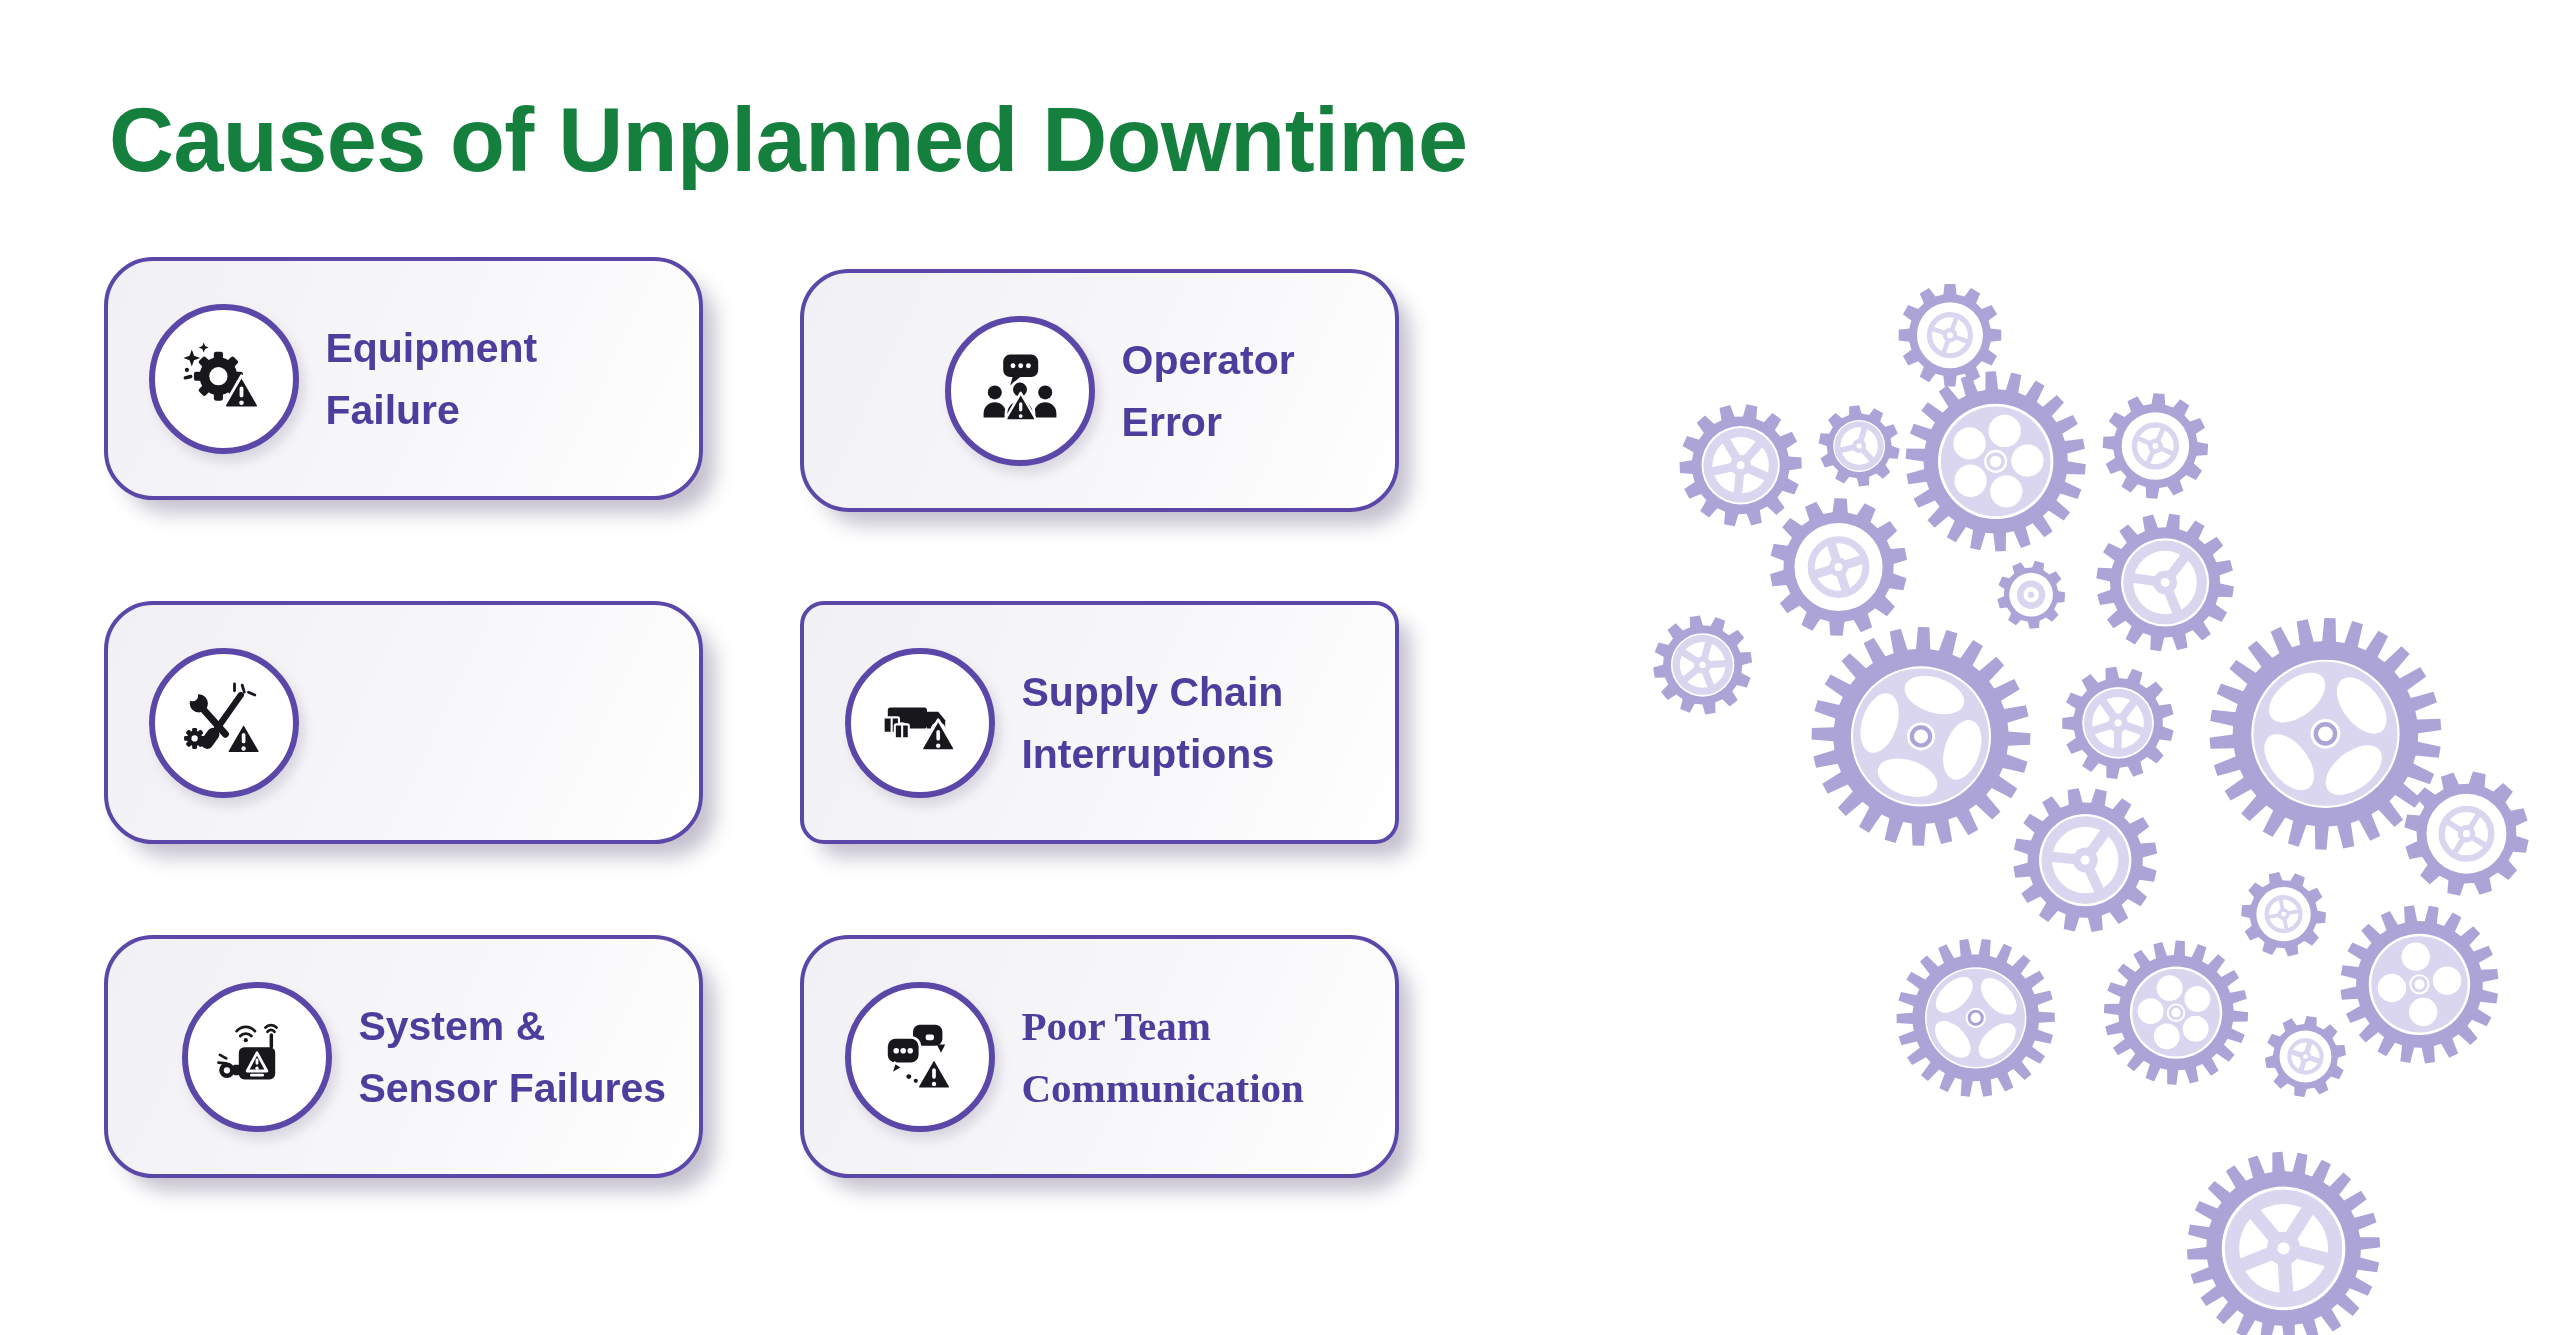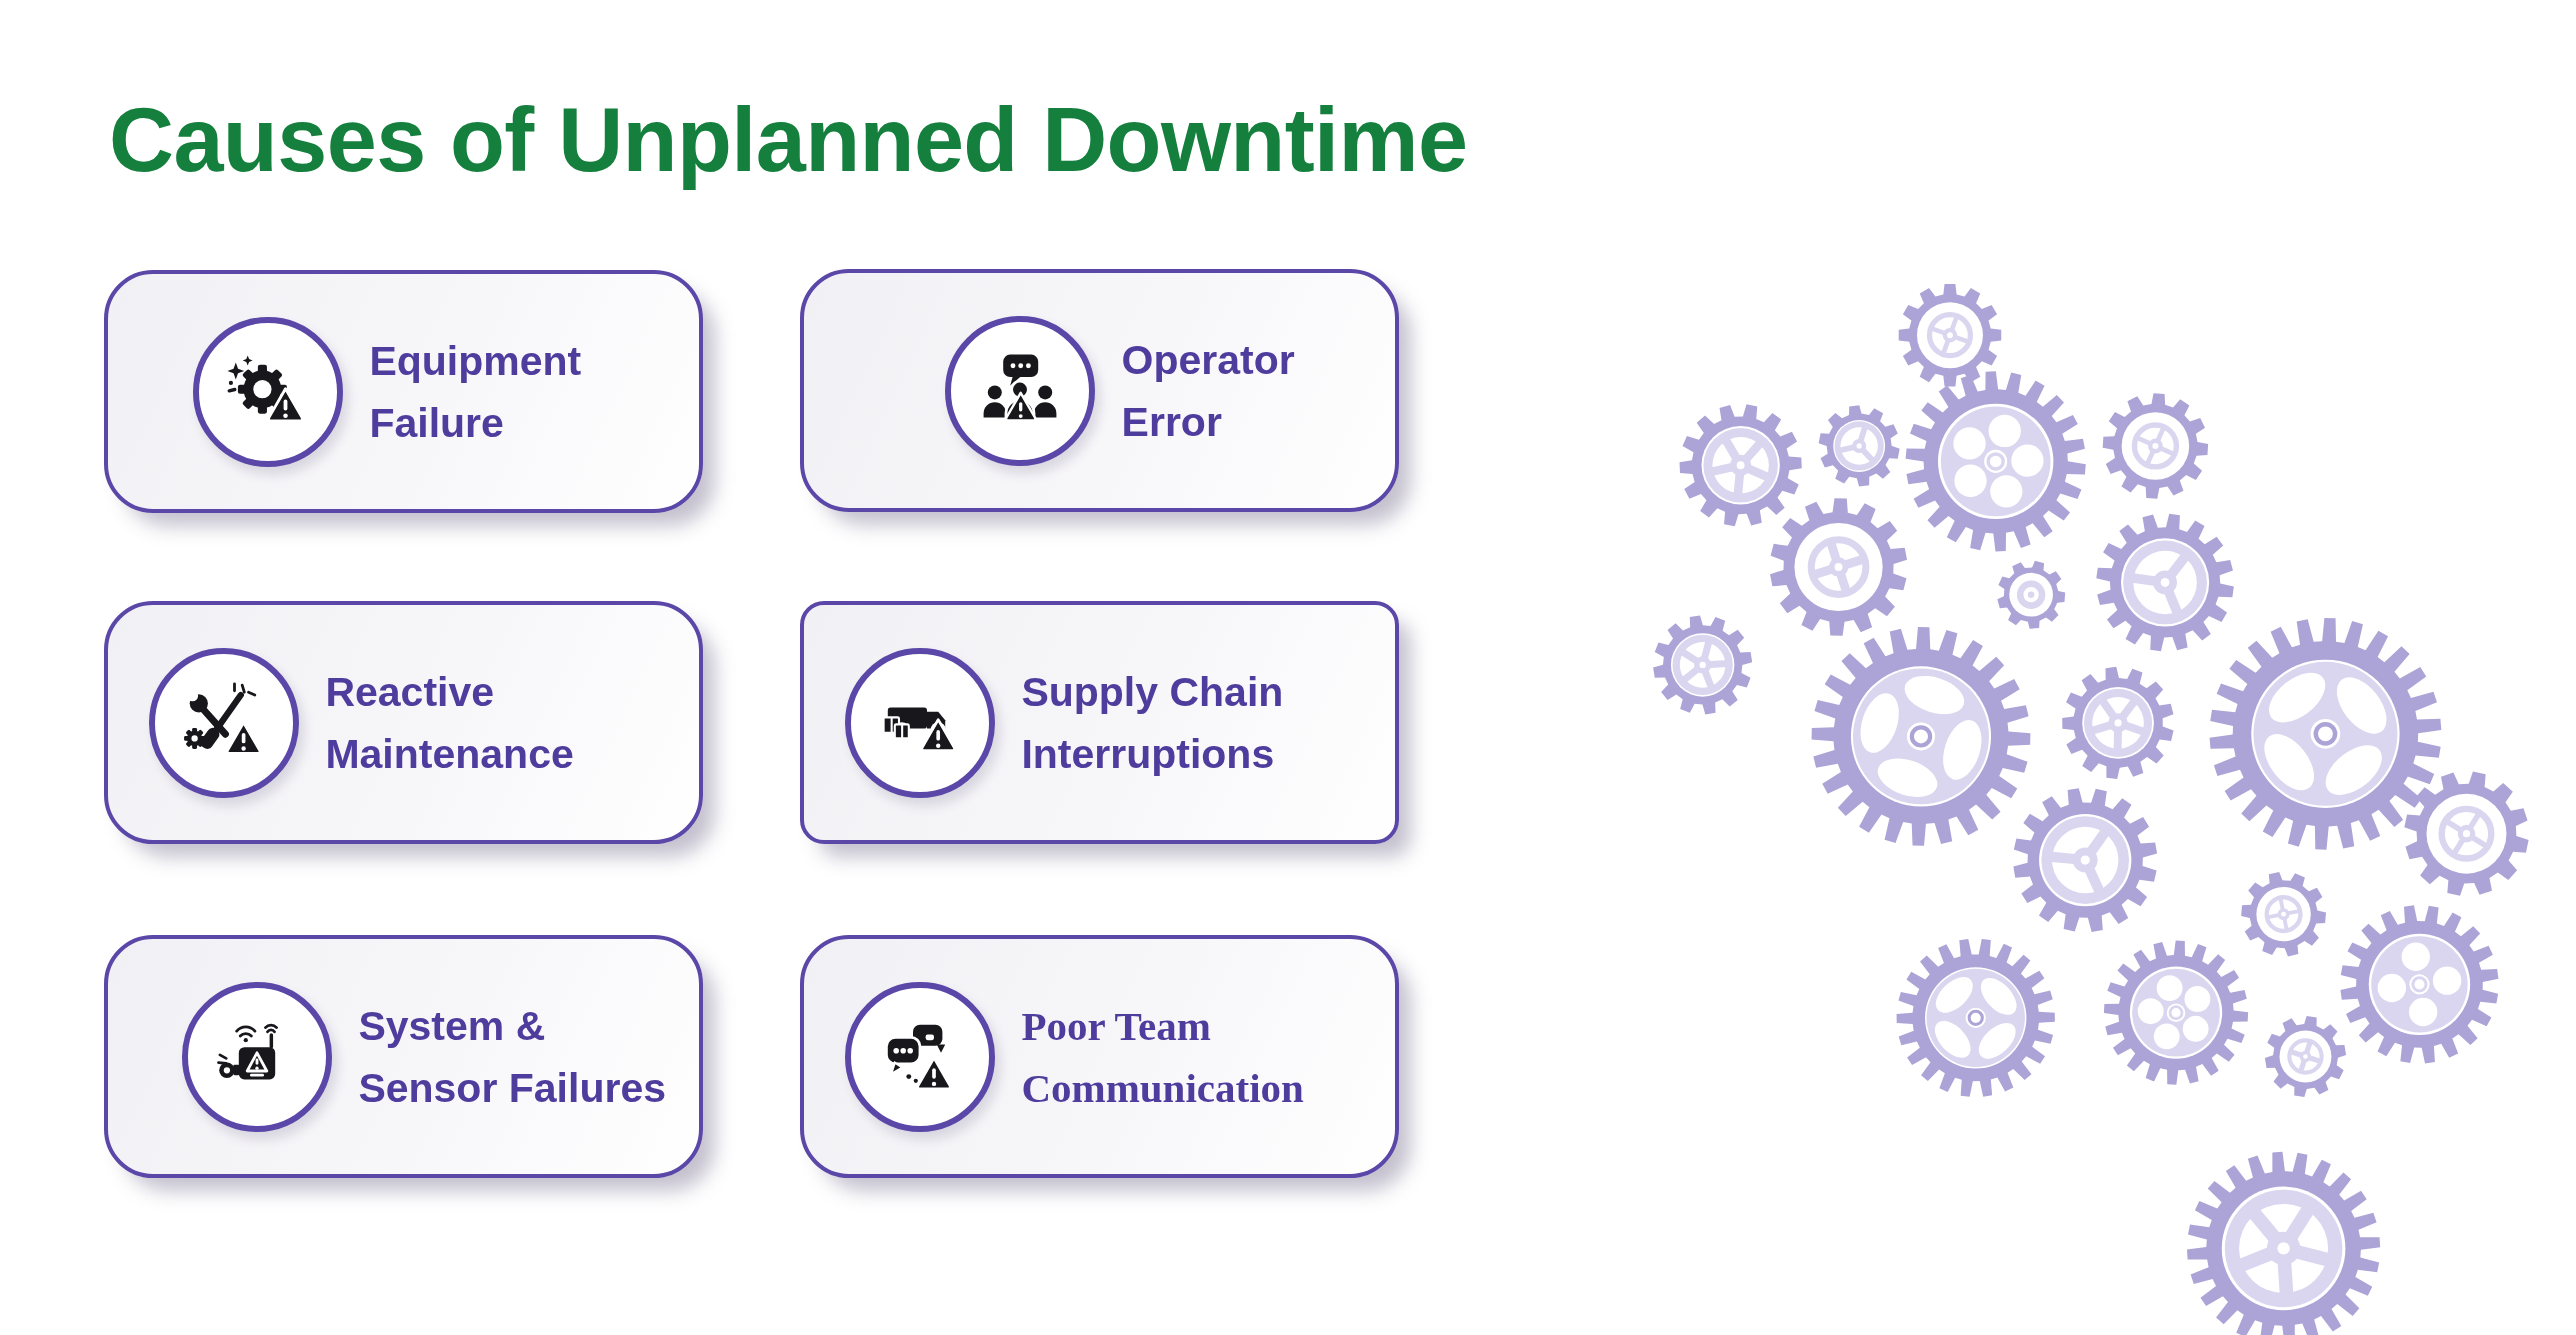--- a/index.html
+++ b/index.html
@@ -5,21 +5,21 @@
   html,body{margin:0;padding:0;background:#ffffff;}
   .stage{position:relative;width:2576px;height:1335px;background:#ffffff;overflow:hidden;
          font-family:"Liberation Sans","DejaVu Sans",sans-serif;}
   .page-title{position:absolute;left:109px;top:95px;margin:0;font-size:90px;line-height:90px;
          font-weight:700;letter-spacing:-0.6px;color:#15803d;white-space:nowrap;}
   .card{position:absolute;width:599px;height:243px;box-sizing:border-box;
         border:4.5px solid #5A47A8;border-radius:49px;
         background:linear-gradient(115deg,#F1F0F4 0%,#F7F6F9 55%,#FFFFFF 100%);
         box-shadow:15.5px 16.7px 19.3px -3.9px rgba(124,118,146,0.45);
         display:flex;align-items:center;}
-  .card.c1{left:104px;top:270px;padding-left:44px;}
+  .card.c1{left:104px;top:257px;}
   .card.c2{left:800px;top:269px;justify-content:center;}
   .card.c3{left:104px;top:601px;}
   .card.c4{left:800px;top:601px;border-radius:24px;}
   .card.c5{left:104px;top:935px;justify-content:center;}
   .card.c6{left:800px;top:935px;font-family:Liberation Serif, serif;}
   .badge{flex:none;width:138px;height:138px;margin-left:41px;border:6.4px solid #5A47A8;border-radius:50%;
          background:#ffffff;display:flex;align-items:center;justify-content:center;
          box-shadow:5.2px 7.7px 10.3px rgba(90,85,115,0.18);}
   .badge svg{width:84px;height:84px;display:block;}
   .label{margin-left:26.4px;font-size:41px;font-weight:700;color:#4F3D9E;line-height:62px;}
@@ -122,24 +122,20 @@
                 <rect x="-3.5" y="-15" width="7" height="7" rx="2" transform="rotate(315)"></rect>
               </g>
               <circle r="11"></circle>
               <circle r="4.5" fill="#fff"></circle>
             </g>
             <path d="M86 6 l3 10 M95 16 l9 4 M75 4 l0 10" stroke="#17171C" stroke-width="4" fill="none"></path>
           </g>
           <use href="#warn" x="60" y="54" width="56" height="56"></use>
         </svg>
       </div>
-      <div class="label">
-        <span>Reactive</span>
-        <span>Maintenance</span>
-      </div>
     </article>
 
     <article class="card c4">
       <div class="badge">
         <svg viewBox="0 0 120 120">
           <g fill="#17171C">
             <rect x="14" y="38" width="56" height="30" rx="4"></rect>
             <path d="M70 44 h16 l10 12 v12 H70 Z"></path>
             <circle cx="34" cy="70" r="11" fill="#fff"></circle>
             <circle cx="34" cy="70" r="8"></circle>

